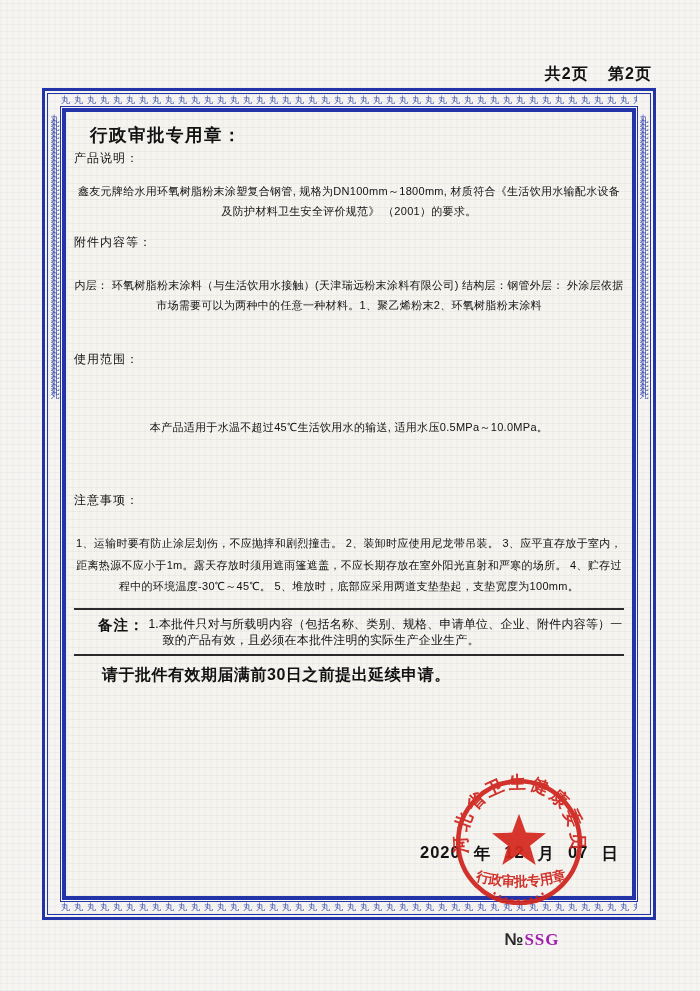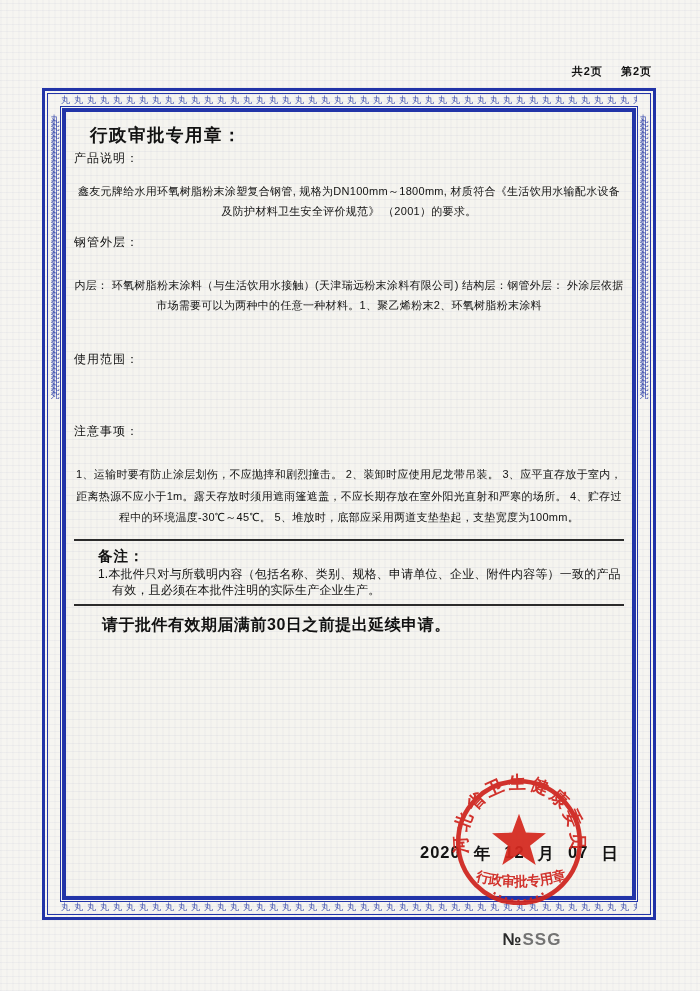--- a/index.html
+++ b/index.html
@@ -15,21 +15,21 @@
     font-family:"Liberation Sans",sans-serif;
     color:var(--ink);
     background-color:#f6f5f1;
     background-image:
       repeating-linear-gradient(0deg, rgba(160,165,195,0.10) 0 1px, transparent 1px 7px),
       repeating-linear-gradient(90deg, rgba(160,165,195,0.05) 0 2px, transparent 2px 6px);
     overflow:hidden;
   }
   .pagination{
     position:absolute;top:64px;left:0;width:652px;
-    text-align:right;font-weight:bold;font-size:11px;letter-spacing:1px;
+    text-align:right;font-weight:bold;font-size:16px;letter-spacing:1px;
   }
   .pagination span{margin-left:14px;}
 
   .frame{
     position:absolute;left:42px;top:88px;width:614px;height:832px;
     border:3px solid var(--blue);
     padding:2px;
   }
   .frame-mid{
     position:relative;width:100%;height:100%;
@@ -66,21 +66,21 @@
   .sec-h.caution{margin-top:55px;}
   p.body{font-size:11px;line-height:20px;letter-spacing:0.3px;text-align:center;}
   p.desc-text{margin-top:14px;}
   p.components-text{margin-top:24px;}
   p.scope-text{margin-top:49px;}
   p.caution-text{margin-top:24px;line-height:21.5px;}
 
   .rule{border:none;border-top:2px solid #2b2b2b;margin-top:10px;}
   .rule.second{margin-top:6px;}
 
-  .remark-row{display:flex;margin:6px 0 0 24px;flex-direction:column;}
+  .remark-row{display:flex;margin:6px 0 0 24px;}
   .remark-label{font-size:14.5px;font-weight:bold;letter-spacing:1px;flex:0 0 auto;margin-right:4px;}
   .remark-notes{flex:1;font-size:12px;line-height:16px;}
   .remark-notes div{text-indent:-14px;padding-left:14px;letter-spacing:0.2px;}
 
   .renewal{font-size:16px;font-weight:bold;letter-spacing:0.5px;margin:9px 0 0 28px;}
 
   .date-line{
     position:absolute;left:354px;top:731px;
     display:flex;gap:13px;
     font-size:16.5px;font-weight:bold;letter-spacing:1px;
@@ -88,21 +88,21 @@
   }
   .stamp{
     position:absolute;left:377px;top:652px;width:152px;height:152px;
     z-index:2;opacity:0.93;
   }
   .serial{
     position:absolute;left:432px;top:930px;width:200px;
     text-align:center;font-size:17px;font-weight:bold;letter-spacing:1px;
   }
   .serial .no{color:#2a2a2a;}
-  .serial .code{color:#737373;}
+  .serial .code{color:#a21caf;font-family:Liberation Serif, serif;}
 </style>
 </head>
 <body>
 
 <div class="pagination">
   <span>共2页</span>
   <span>第2页</span>
 </div>
 
 <div class="frame">
@@ -112,24 +112,25 @@
     <div class="strip v left">丸丸丸丸丸丸丸丸丸丸丸丸丸丸丸丸丸丸丸丸丸丸丸丸丸丸丸丸丸丸丸丸丸丸丸丸丸丸丸丸丸丸丸丸丸丸丸丸丸丸丸丸丸丸丸丸丸丸丸丸丸丸丸丸丸丸丸丸丸丸</div>
     <div class="strip v right">丸丸丸丸丸丸丸丸丸丸丸丸丸丸丸丸丸丸丸丸丸丸丸丸丸丸丸丸丸丸丸丸丸丸丸丸丸丸丸丸丸丸丸丸丸丸丸丸丸丸丸丸丸丸丸丸丸丸丸丸丸丸丸丸丸丸丸丸丸丸</div>
 
     <div class="content-box">
 
       <div class="doc-title">行政审批专用章：</div>
 
       <div class="sec-h desc">产品说明：</div>
       <p class="body desc-text">鑫友元牌给水用环氧树脂粉末涂塑复合钢管, 规格为DN100mm～1800mm, 材质符合《生活饮用水输配水设备及防护材料卫生安全评价规范》 （2001）的要求。</p>
 
-      <div class="sec-h components">钢管外层：</div>
+      <div class="sec-h components">附件内容等：</div>
       <p class="body components-text">内层： 环氧树脂粉末涂料（与生活饮用水接触）(天津瑞远粉末涂料有限公司)  结构层：钢管外层： 外涂层依据市场需要可以为两种中的任意一种材料。1、聚乙烯粉末2、环氧树脂粉末涂料</p>
 
       <div class="sec-h scope">使用范围：</div>
+      <p class="body scope-text">本产品适用于水温不超过45℃生活饮用水的输送, 适用水压0.5MPa～10.0MPa。</p>
 
       <div class="sec-h caution">注意事项：</div>
       <p class="body caution-text">1、运输时要有防止涂层划伤，不应抛摔和剧烈撞击。 2、装卸时应使用尼龙带吊装。 3、应平直存放于室内，距离热源不应小于1m。露天存放时须用遮雨篷遮盖，不应长期存放在室外阳光直射和严寒的场所。 4、贮存过程中的环境温度-30℃～45℃。 5、堆放时，底部应采用两道支垫垫起，支垫宽度为100mm。</p>
 
       <hr class="rule">
 
       <div class="remark-row">
         <span class="remark-label">备注：</span>
         <div class="remark-notes">
           <div>1.本批件只对与所载明内容（包括名称、类别、规格、申请单位、企业、附件内容等）一致的产品有效，且必须在本批件注明的实际生产企业生产。</div>

